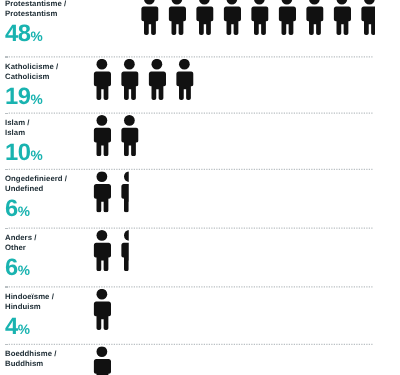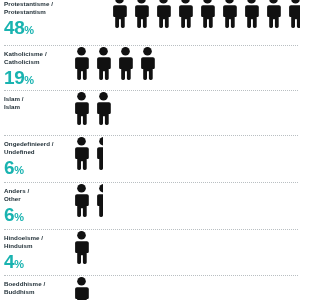--- a/index.html
+++ b/index.html
@@ -213,20 +213,23 @@
           </svg>
         </span>
       </div>
   </div>
 
   <div class="row" id="row-2">
     <div class="divider"></div>
     <div class="label-col">
       <div class="label-text">Islam /
 Islam</div>
+      <div class="pct">
+        <span>10</span><span class="sign">%</span>
+      </div>
     </div>
     <div class="icon-col">
         <span class="person">
           <svg viewBox="0 0 15 33" xmlns="http://www.w3.org/2000/svg" aria-hidden="true">
             <circle cx="7.5" cy="4.3" r="4.3" fill="#111111"></circle>
             <path fill="#111111" d="M2.1 10.2h10.8c1.1 0 1.9 0.9 1.9 1.9v8.3c0 0.9-0.7 1.6-1.6 1.6h-0.5v9.3c0 0.9-0.7 1.6-1.6 1.6h-0.6c-0.9 0-1.6-0.7-1.6-1.6v-7.0h-1.9v7.0c0 0.9-0.7 1.6-1.6 1.6h-0.6c-0.9 0-1.6-0.7-1.6-1.6v-9.3h-0.5c-0.9 0-1.6-0.7-1.6-1.6v-8.3c0-1.0 0.8-1.9 1.9-1.9z"></path>
           </svg>
         </span>
         <span class="person">
           <svg viewBox="0 0 15 33" xmlns="http://www.w3.org/2000/svg" aria-hidden="true">

